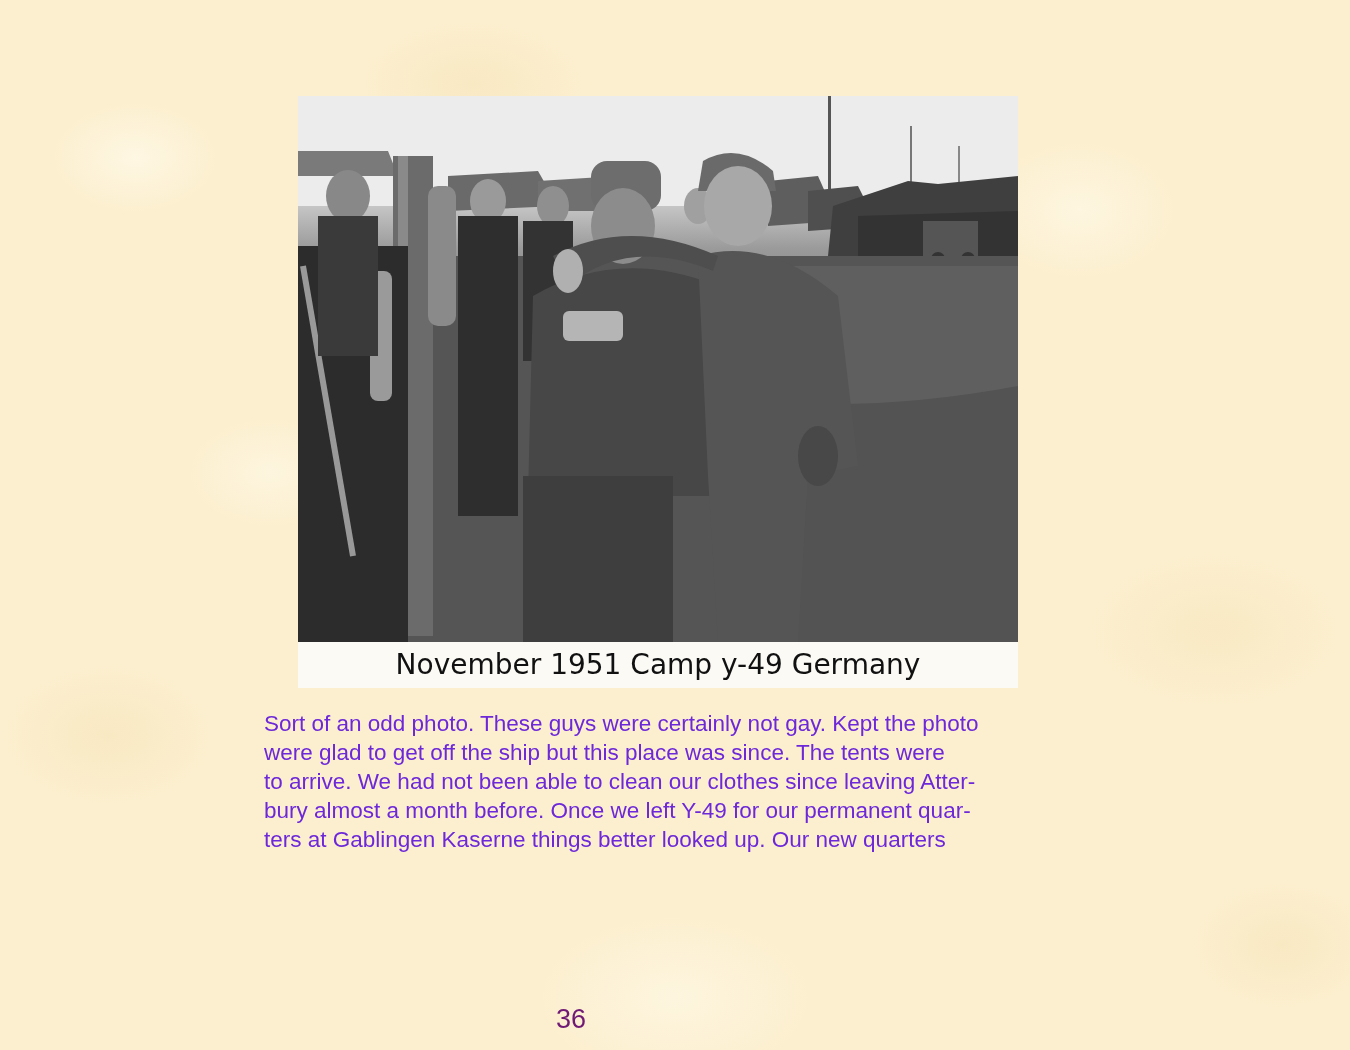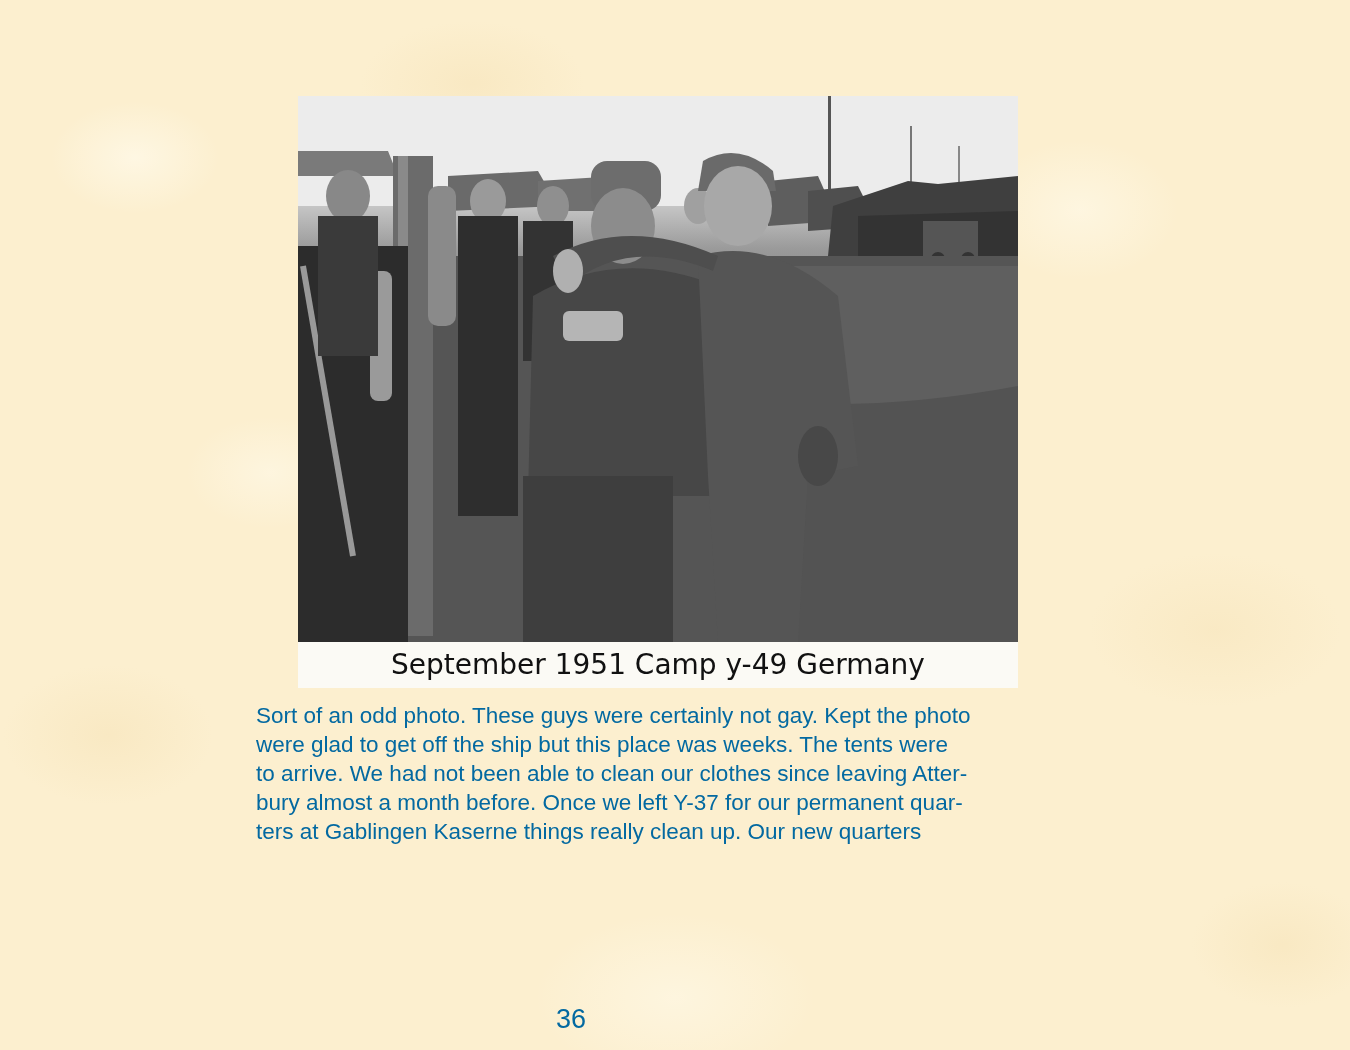--- a/index.html
+++ b/index.html
@@ -55,33 +55,33 @@
       letter-spacing: 0px;
     }
     .body-text {
       position: absolute;
       left: 248px;
       top: 693px;
       width: 830px;
       font-family: "Liberation Sans", sans-serif;
       font-size: 22.5px;
       line-height: 29px;
-      color: #0369a1;
-      margin: 8px;
+      color: #6d28d9;
+      margin: 16px;
     }
     .body-text .line { display: block; white-space: nowrap; }
     .page-number {
       position: absolute;
       left: 0;
       width: 1142px;
       top: 1004px;
       text-align: center;
       font-family: "Liberation Sans", sans-serif;
       font-size: 27px;
-      color: #0369a1;
+      color: #701a75;
     }
   </style>
 </head>
 <body>
 
 <div class="photo-frame">
   <div class="photo" title="Black and white photo of two soldiers in caps and field jackets, one with his arm over the other's shoulder, with other soldiers, a fence post, gas cylinders and army tents behind them">
     <svg width="720" height="546" viewBox="0 0 720 546" xmlns="http://www.w3.org/2000/svg">
 
       <rect x="0" y="0" width="720" height="110" fill="#ececec"></rect>
@@ -130,24 +130,24 @@
       <rect x="265" y="215" width="60" height="30" rx="6" fill="#b5b5b5"></rect>
 
       <path d="M405,65 Q440,45 475,75 L478,95 L400,95 Z" fill="#6a6a6a"></path>
       <ellipse cx="440" cy="110" rx="34" ry="40" fill="#a8a8a8"></ellipse>
       <path d="M400,160 Q470,140 540,200 L560,370 L510,380 L500,546 L420,546 L410,380 Z" fill="#555"></path>
       <path d="M255,160 Q330,120 420,160 L415,175 Q330,140 270,190 Z" fill="#4e4e4e"></path>
       <ellipse cx="270" cy="175" rx="15" ry="22" fill="#b0b0b0"></ellipse>
       <ellipse cx="520" cy="360" rx="20" ry="30" fill="#484848"></ellipse>
     </svg>
   </div>
-  <div class="photo-caption">September 1951  Camp y-49  Germany</div>
+  <div class="photo-caption">November 1951  Camp y-49  Germany</div>
 </div>
 
 <p class="body-text">
   <span class="line">Sort of an odd photo.  These guys were certainly not gay.  Kept the photo</span>
-  <span class="line">were glad to get off the ship but this place was weeks.  The tents were</span>
+  <span class="line">were glad to get off the ship but this place was since.  The tents were</span>
   <span class="line">to arrive.  We had not been able to clean our clothes since leaving Atter-</span>
-  <span class="line">bury almost a month before. Once we left Y-37 for our permanent quar-</span>
-  <span class="line">ters at Gablingen Kaserne things really clean up.  Our new quarters</span>
+  <span class="line">bury almost a month before. Once we left Y-49 for our permanent quar-</span>
+  <span class="line">ters at Gablingen Kaserne things better looked up.  Our new quarters</span>
 </p>
 
 <div class="page-number">36</div>
 
 </body></html>

